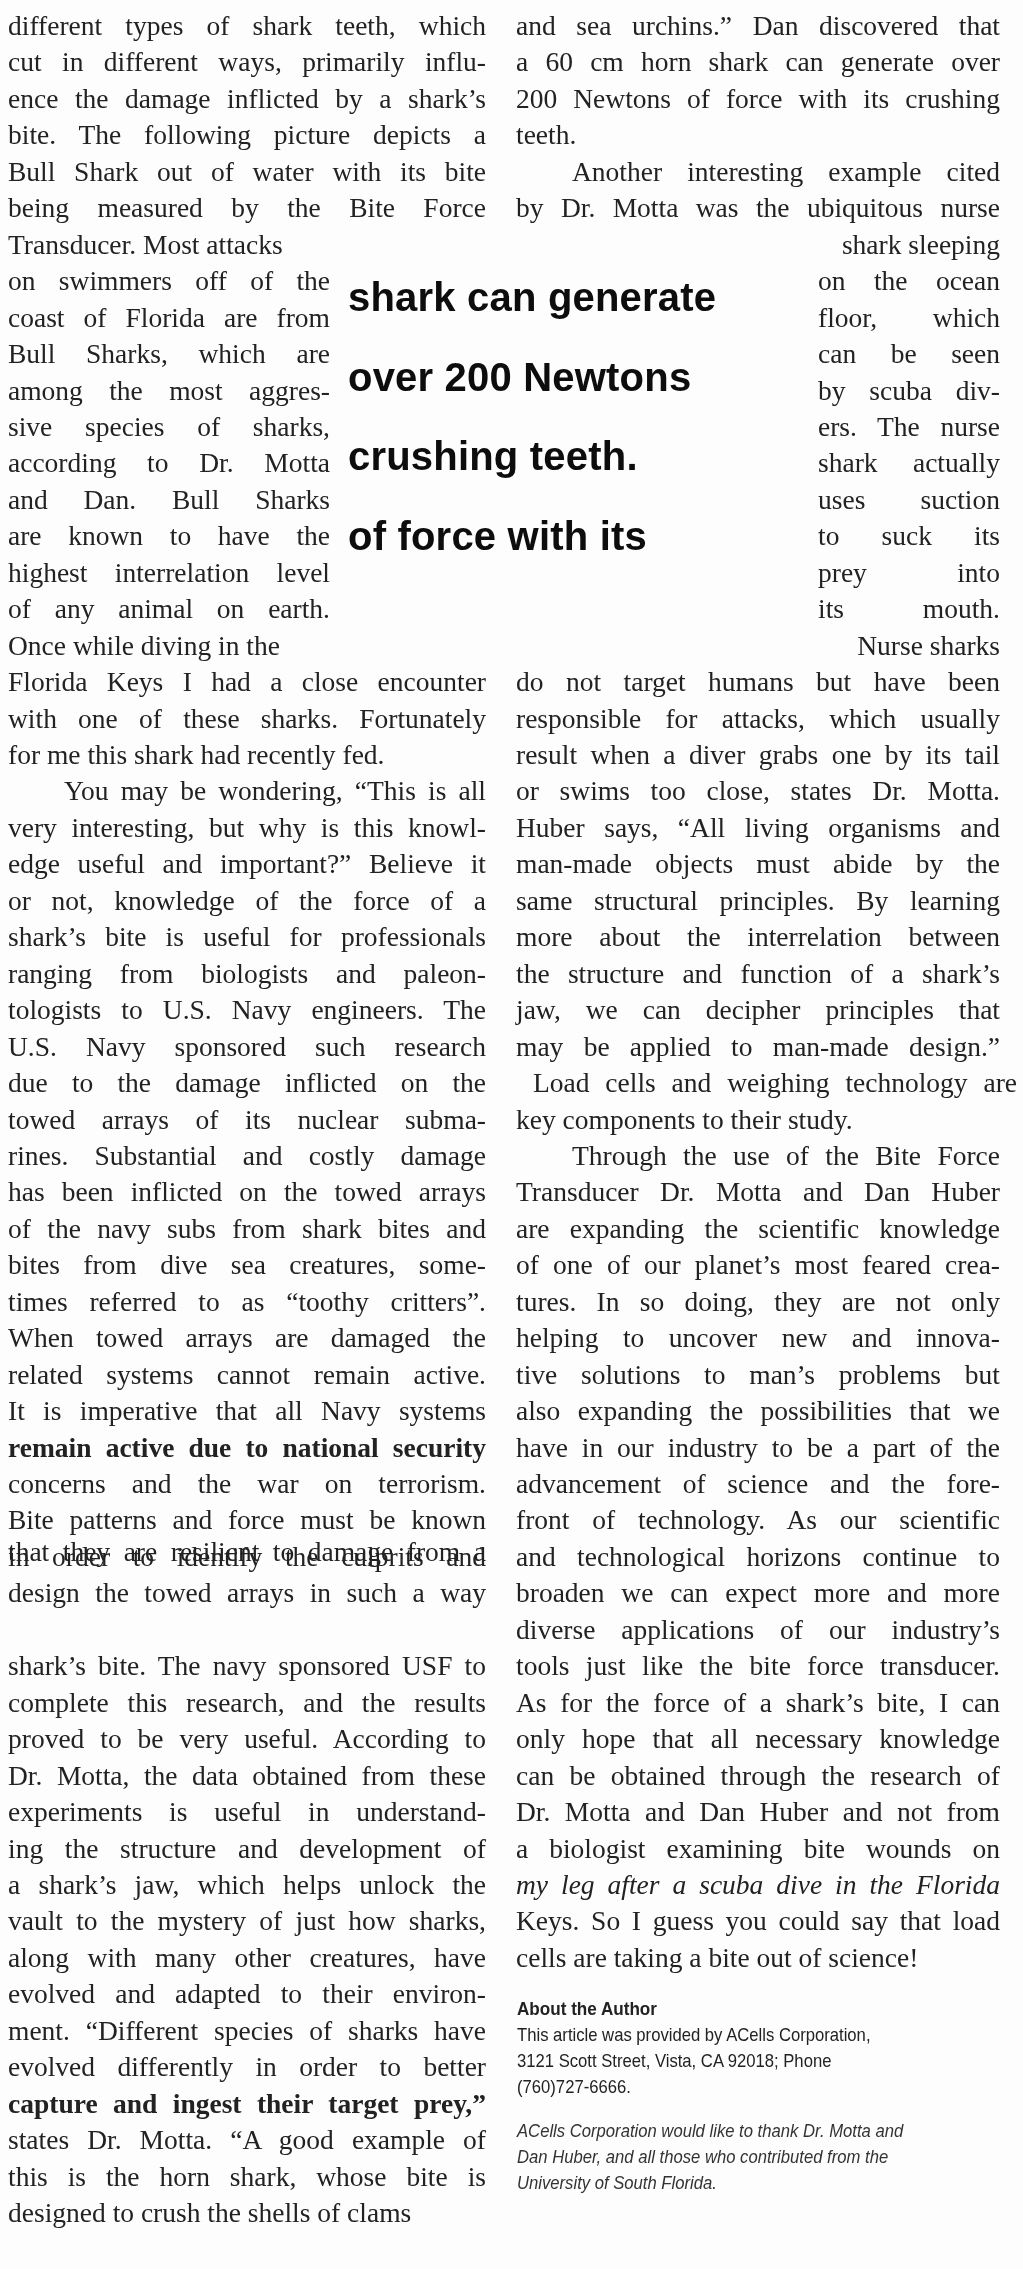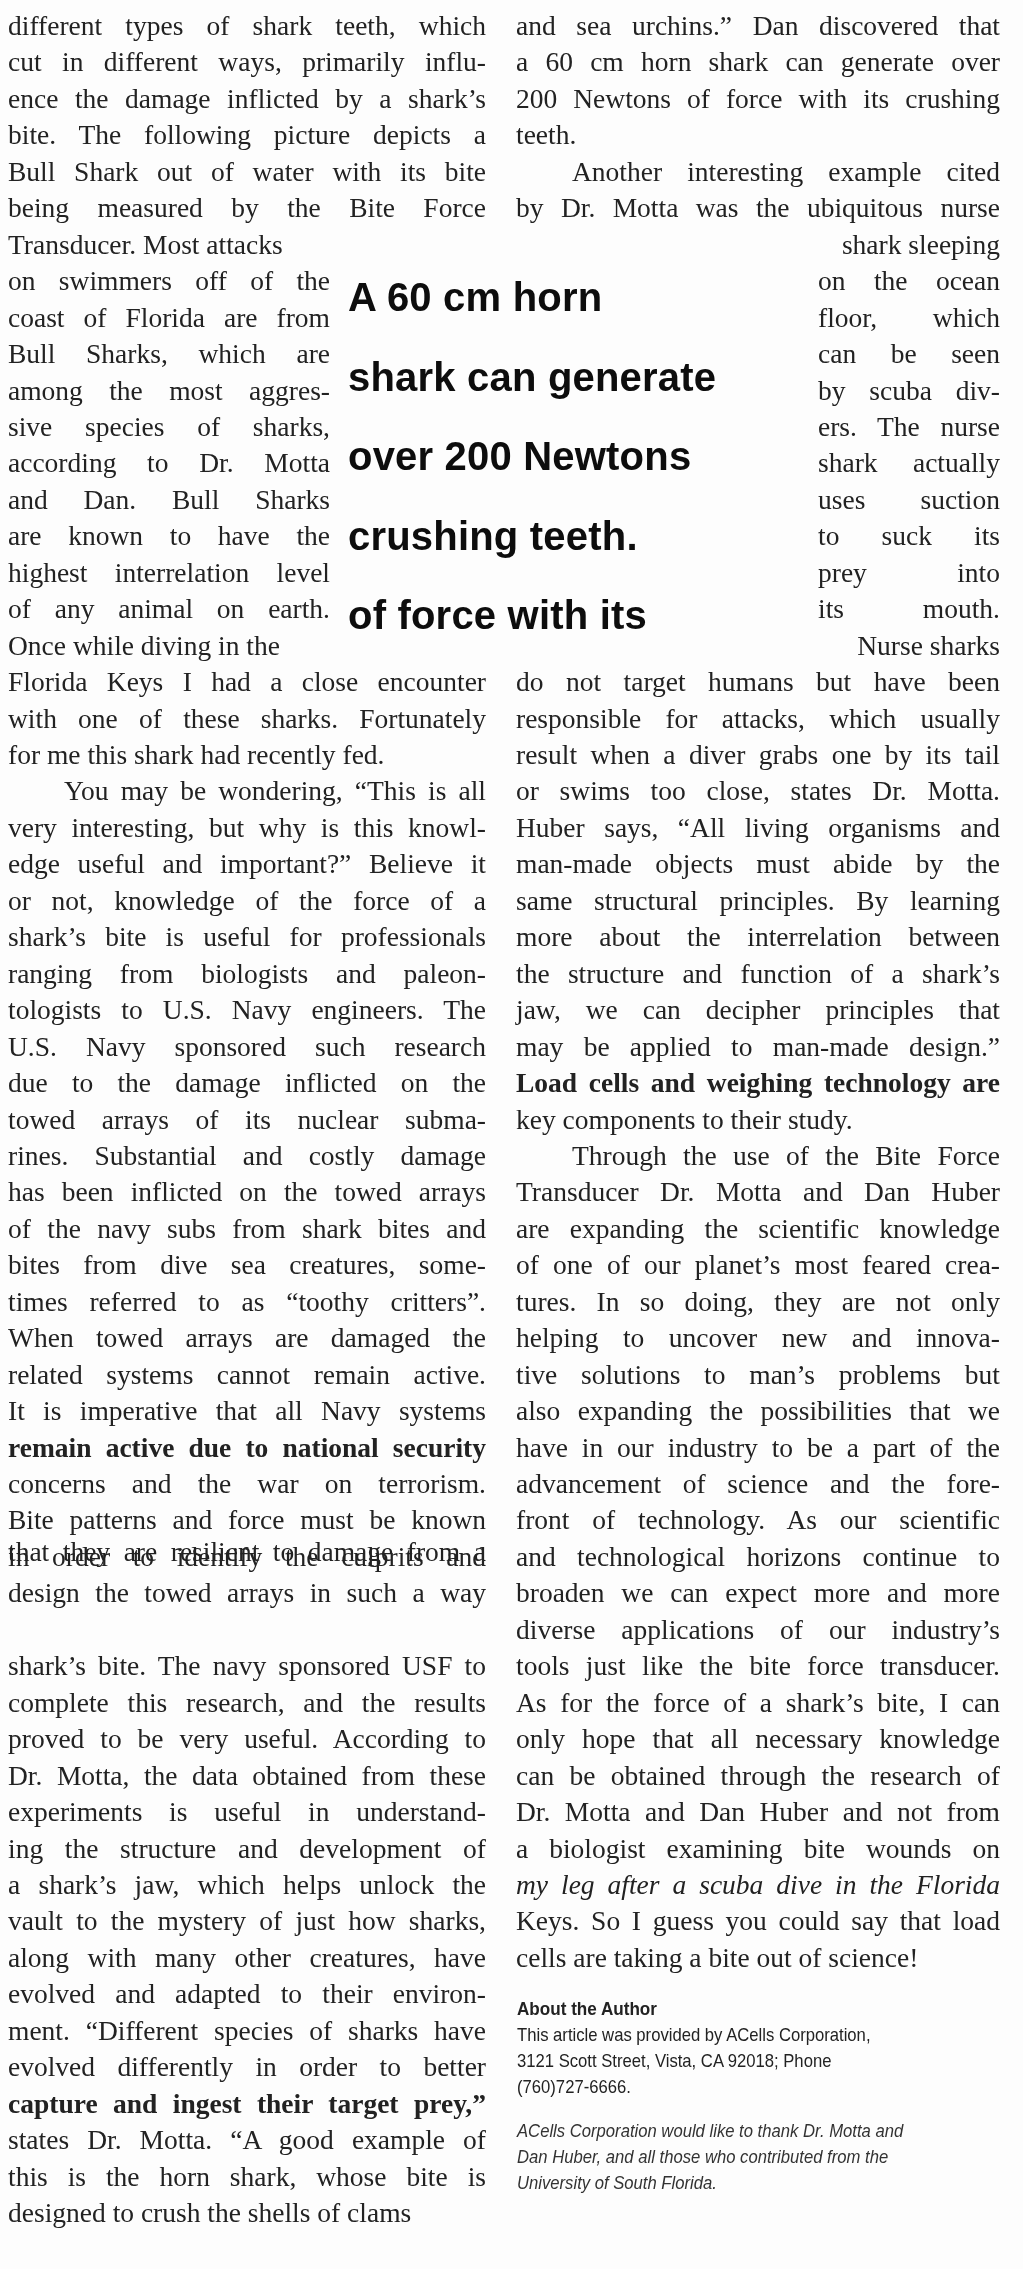--- a/index.html
+++ b/index.html
@@ -119,21 +119,21 @@
       <div class="line" style="left: 516px; width: 484px; top: 700.55px;">responsible for attacks, which usually</div>
       <div class="line" style="left: 516px; width: 484px; top: 737px;">result when a diver grabs one by its tail</div>
       <div class="line" style="left: 516px; width: 484px; top: 773.45px;">or swims too close, states Dr. Motta.</div>
       <div class="line" style="left: 516px; width: 484px; top: 809.9px;">Huber says, “All living organisms and</div>
       <div class="line" style="left: 516px; width: 484px; top: 846.35px;">man-made objects must abide by the</div>
       <div class="line" style="left: 516px; width: 484px; top: 882.8px;">same structural principles. By learning</div>
       <div class="line" style="left: 516px; width: 484px; top: 919.25px;">more about the interrelation between</div>
       <div class="line" style="left: 516px; width: 484px; top: 955.7px;">the structure and function of a shark’s</div>
       <div class="line" style="left: 516px; width: 484px; top: 992.15px;">jaw, we can decipher principles that</div>
       <div class="line" style="left: 516px; width: 484px; top: 1028.6px;">may be applied to man-made design.”</div>
-      <div class="line" style="left: 516px; width: 484px; top: 1065.05px; font-weight: bold;">Load cells and weighing technology are</div>
+      <div class="line" style="left: 533px; width: 484px; top: 1065.05px;">Load cells and weighing technology are</div>
       <div class="line last" style="left: 516px; width: 484px; top: 1101.5px;">key components to their study.</div>
       <div class="line" style="left: 572px; width: 428px; top: 1137.95px;">Through the use of the Bite Force</div>
       <div class="line" style="left: 516px; width: 484px; top: 1174.4px;">Transducer Dr. Motta and Dan Huber</div>
       <div class="line" style="left: 516px; width: 484px; top: 1210.85px;">are expanding the scientific knowledge</div>
       <div class="line" style="left: 516px; width: 484px; top: 1247.3px;">of one of our planet’s most feared crea-</div>
       <div class="line" style="left: 516px; width: 484px; top: 1283.75px;">tures. In so doing, they are not only</div>
       <div class="line" style="left: 516px; width: 484px; top: 1320.2px;">helping to uncover new and innova-</div>
       <div class="line" style="left: 516px; width: 484px; top: 1356.65px;">tive solutions to man’s problems but</div>
       <div class="line" style="left: 516px; width: 484px; top: 1393.1px;">also expanding the possibilities that we</div>
       <div class="line" style="left: 516px; width: 484px; top: 1429.55px;">have in our industry to be a part of the</div>
@@ -147,21 +147,20 @@
       <div class="line" style="left: 516px; width: 484px; top: 1721.15px;">only hope that all necessary knowledge</div>
       <div class="line" style="left: 516px; width: 484px; top: 1757.6px;">can be obtained through the research of</div>
       <div class="line" style="left: 516px; width: 484px; top: 1794.05px;">Dr. Motta and Dan Huber and not from</div>
       <div class="line" style="left: 516px; width: 484px; top: 1830.5px;">a biologist examining bite wounds on</div>
       <div class="line" style="left: 516px; width: 484px; top: 1866.95px; font-style: italic;">my leg after a scuba dive in the Florida</div>
       <div class="line" style="left: 516px; width: 484px; top: 1903.4px;">Keys. So I guess you could say that load</div>
       <div class="line last" style="left: 516px; width: 484px; top: 1939.85px;">cells are taking a bite out of science!</div>
     </div>
 
   <div class="pull">
-    <div>A 60 cm horn</div>
     <div>shark can generate</div>
     <div>over 200 Newtons</div>
     <div>crushing teeth.</div>
     <div>of force with its</div>
   </div>
 
   <div class="author">
     <div class="head">About the Author</div>
     <div>This article was provided by ACells Corporation,</div>
     <div>3121 Scott Street, Vista, CA 92018; Phone</div>

